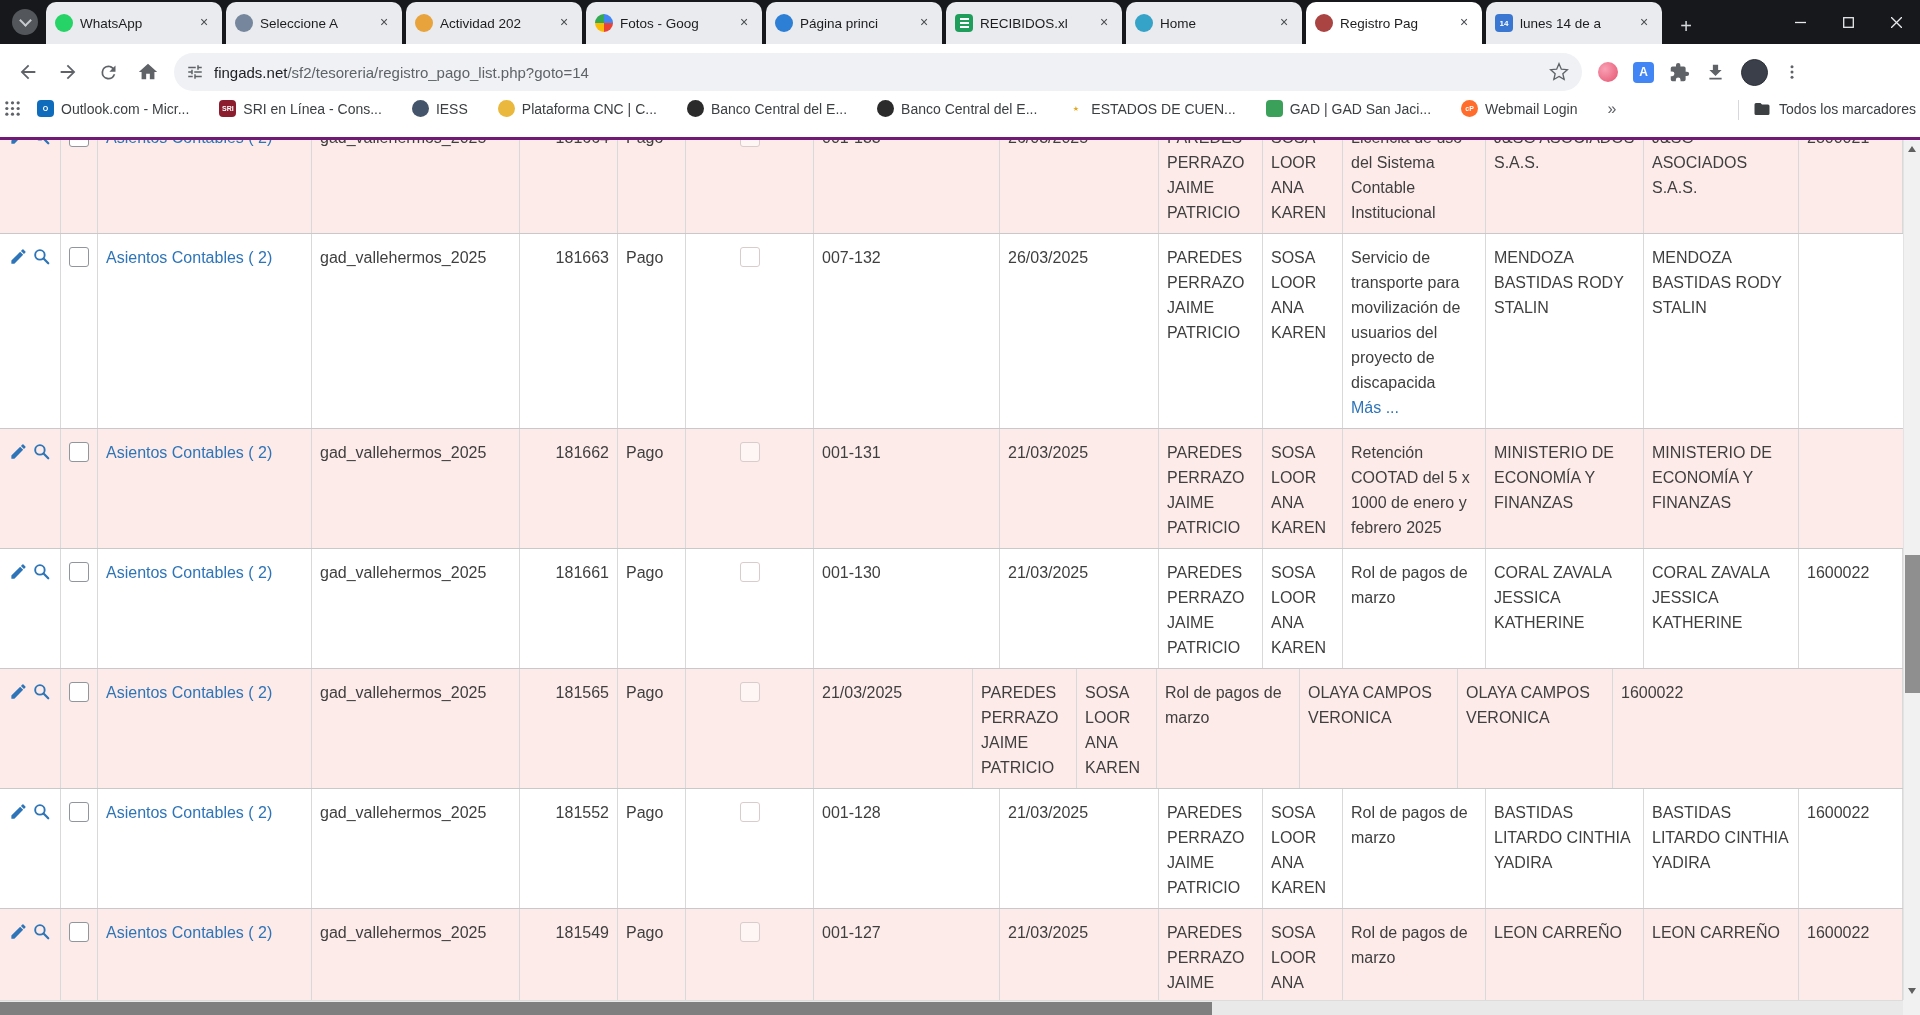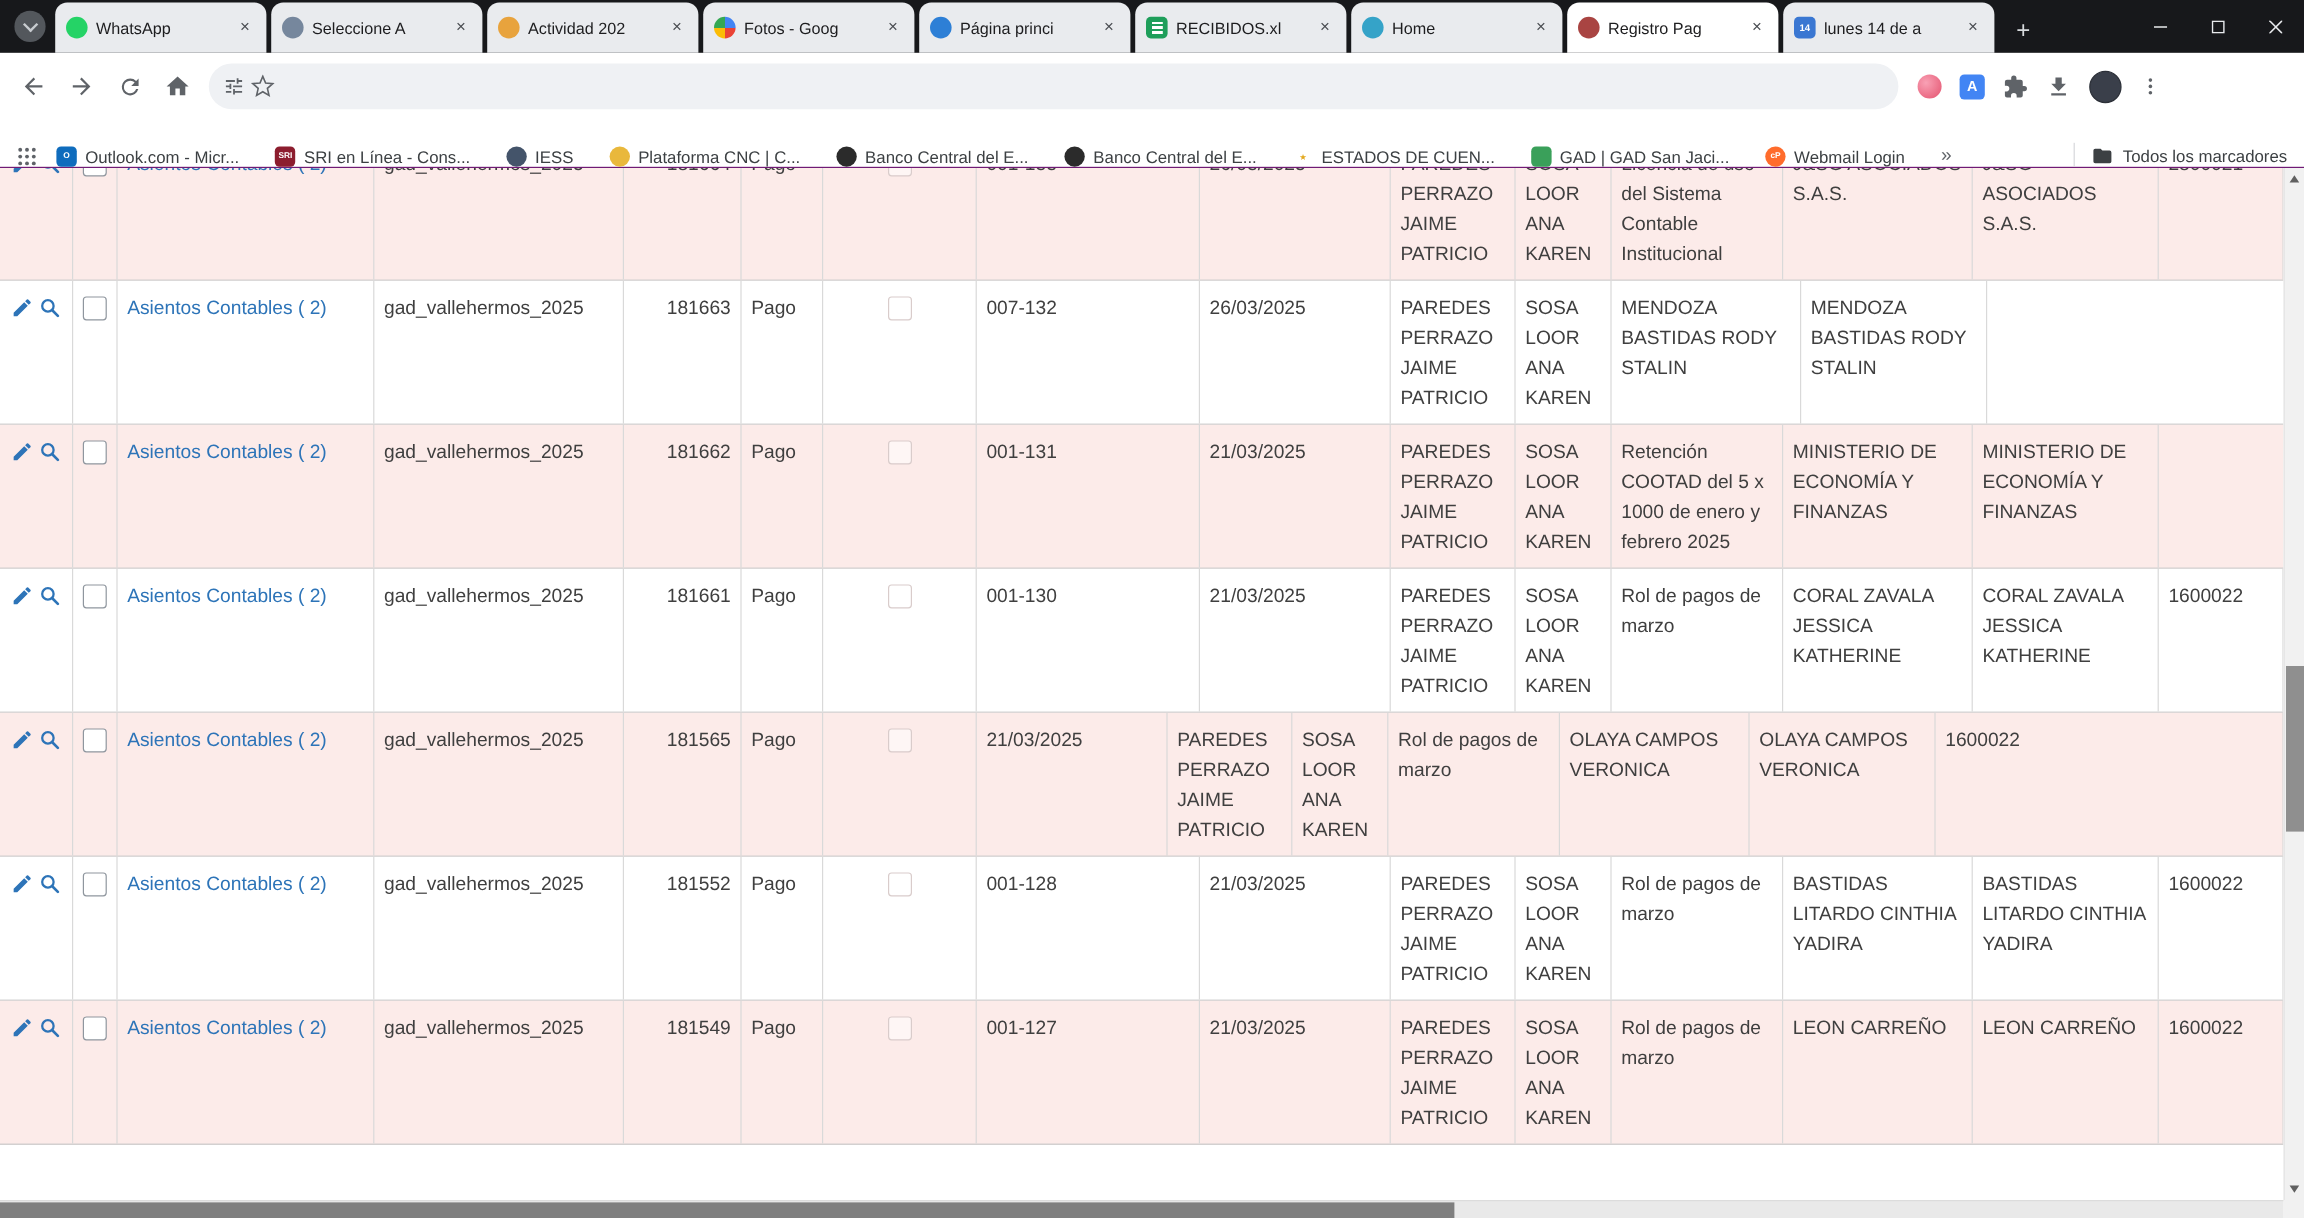--- a/index.html
+++ b/index.html
@@ -32,21 +32,21 @@
   .omnibox{width:1408px;height:38px;background:var(--omnibox-bg);border-radius:19px;display:flex;align-items:center;padding:0 8px 0 12px;margin-left:6px;cursor:text}
   .urltext{margin-left:10px;font-size:15px;color:var(--text-dark);white-space:nowrap;overflow:hidden;flex:1}
   .urltext .path{color:var(--url-path-gray)}
   .staricon{width:30px;display:flex;justify-content:center;cursor:pointer;color:var(--icon-gray)}
   .right-icons{display:flex;align-items:center;gap:15px;margin-left:16px;color:var(--icon-gray)}
   .pinkicon{width:20px;height:20px;border-radius:50%;background:radial-gradient(circle at 35% 35%,#f9a1b5,#e4526e);cursor:pointer}
   .ticon{width:21px;height:21px;border-radius:4px;background:#4285f4;color:#fff;font-size:12px;font-weight:bold;display:flex;align-items:center;justify-content:center;cursor:pointer}
   .avatar{width:27px;height:27px;border-radius:50%;background:#3a3f4a;border:1px solid #2c3038;cursor:pointer}
 
   
-  .bookmarks{height:40px;background:#fff;display:flex;align-items:flex-end;padding:0 14px;border-bottom:1px solid #701a75;color:var(--icon-gray)}
+  .bookmarks{height:40px;background:#fff;display:flex;align-items:flex-start;padding:0 4px;border-bottom:3px solid #701a75;color:var(--icon-gray)}
   .appsgrid{margin-right:16px;display:flex;cursor:pointer}
   .bm{display:flex;align-items:center;margin-right:30px;font-size:14px;color:var(--bookmark-text);white-space:nowrap;cursor:pointer}
   .bm .favicon{width:17px;height:17px;min-width:17px;margin-right:7px;font-size:7px}
   .bm-chevron{color:#5f6368;font-size:16px;margin-right:10px;cursor:pointer}
   .bm-spacer{flex:1}
   .bm-divider{width:1px;height:20px;background:#d6d8db;margin-right:14px}
   .allbm{display:flex;align-items:center;font-size:14px;color:var(--bookmark-text);cursor:pointer}
   .allbm svg{margin-right:8px}
 
   
@@ -183,20 +183,21 @@
     <svg width="22" height="22" viewBox="0 0 24 24">
         <path d="M10 20v-6h4v6h5v-8h3L12 3 2 12h3v8z" fill="currentColor"></path>
       </svg>
   </div>
   <div class="omnibox">
     <span style="display:flex">
       <svg width="18" height="18" viewBox="0 0 24 24">
           <path d="M3 17v2h6v-2H3zM3 5v2h10V5H3zm10 16v-2h8v-2h-8v-2h-2v6h2zM7 9v2H3v2h4v2h2V9H7zm14 4v-2H11v2h10zm-6-4h2V7h4V5h-4V3h-2v6z" fill="currentColor"></path>
         </svg>
     </span>
+    <span class="urltext"><span>fingads.net</span><span class="path">/sf2/tesoreria/registro_pago_list.php?goto=14</span></span>
     <span class="staricon">
       <svg width="20" height="20" viewBox="0 0 24 24">
           <path d="M12 17.3l6.2 3.7-1.6-7L22 9.2l-7.2-.6L12 2 9.2 8.6 2 9.2l5.4 4.8-1.6 7z" fill="none" stroke="currentColor" stroke-width="1.6"></path>
         </svg>
     </span>
   </div>
   <div class="right-icons">
     <span class="pinkicon"></span>
     <span class="ticon">A</span>
     <span style="display:flex">
@@ -350,20 +351,21 @@
           <div class="cell c-emp">gad_vallehermos_2025</div>
           <div class="cell c-id">181663</div>
           <div class="cell c-tipo">Pago</div>
           <div class="cell c-chk">
             <span class="cb cb-faded"></span>
           </div>
           <div class="cell c-num">007-132</div>
           <div class="cell c-fec">26/03/2025</div>
           <div class="cell c-ela">PAREDES PERRAZO JAIME PATRICIO</div>
           <div class="cell c-apr">SOSA LOOR ANA KAREN</div>
+          <div class="cell c-des"><span>Servicio de transporte para movilización de usuarios del proyecto de discapacida</span><a class="mas">Más ...</a></div>
           <div class="cell c-b1">MENDOZA BASTIDAS RODY STALIN</div>
           <div class="cell c-b2">MENDOZA BASTIDAS RODY STALIN</div>
         </div>
         <div class="trow pink">
           <div class="cell c-act">
             <a class="act">
               <svg width="19" height="19" viewBox="0 0 24 24">
                 <path d="M3 17.2V21h3.8L17.9 9.9l-3.8-3.8L3 17.2zM20.7 7.1a1 1 0 0 0 0-1.4l-2.4-2.4a1 1 0 0 0-1.4 0l-1.8 1.8 3.8 3.8 1.8-1.8z" fill="currentColor"></path>
               </svg>
             </a>

